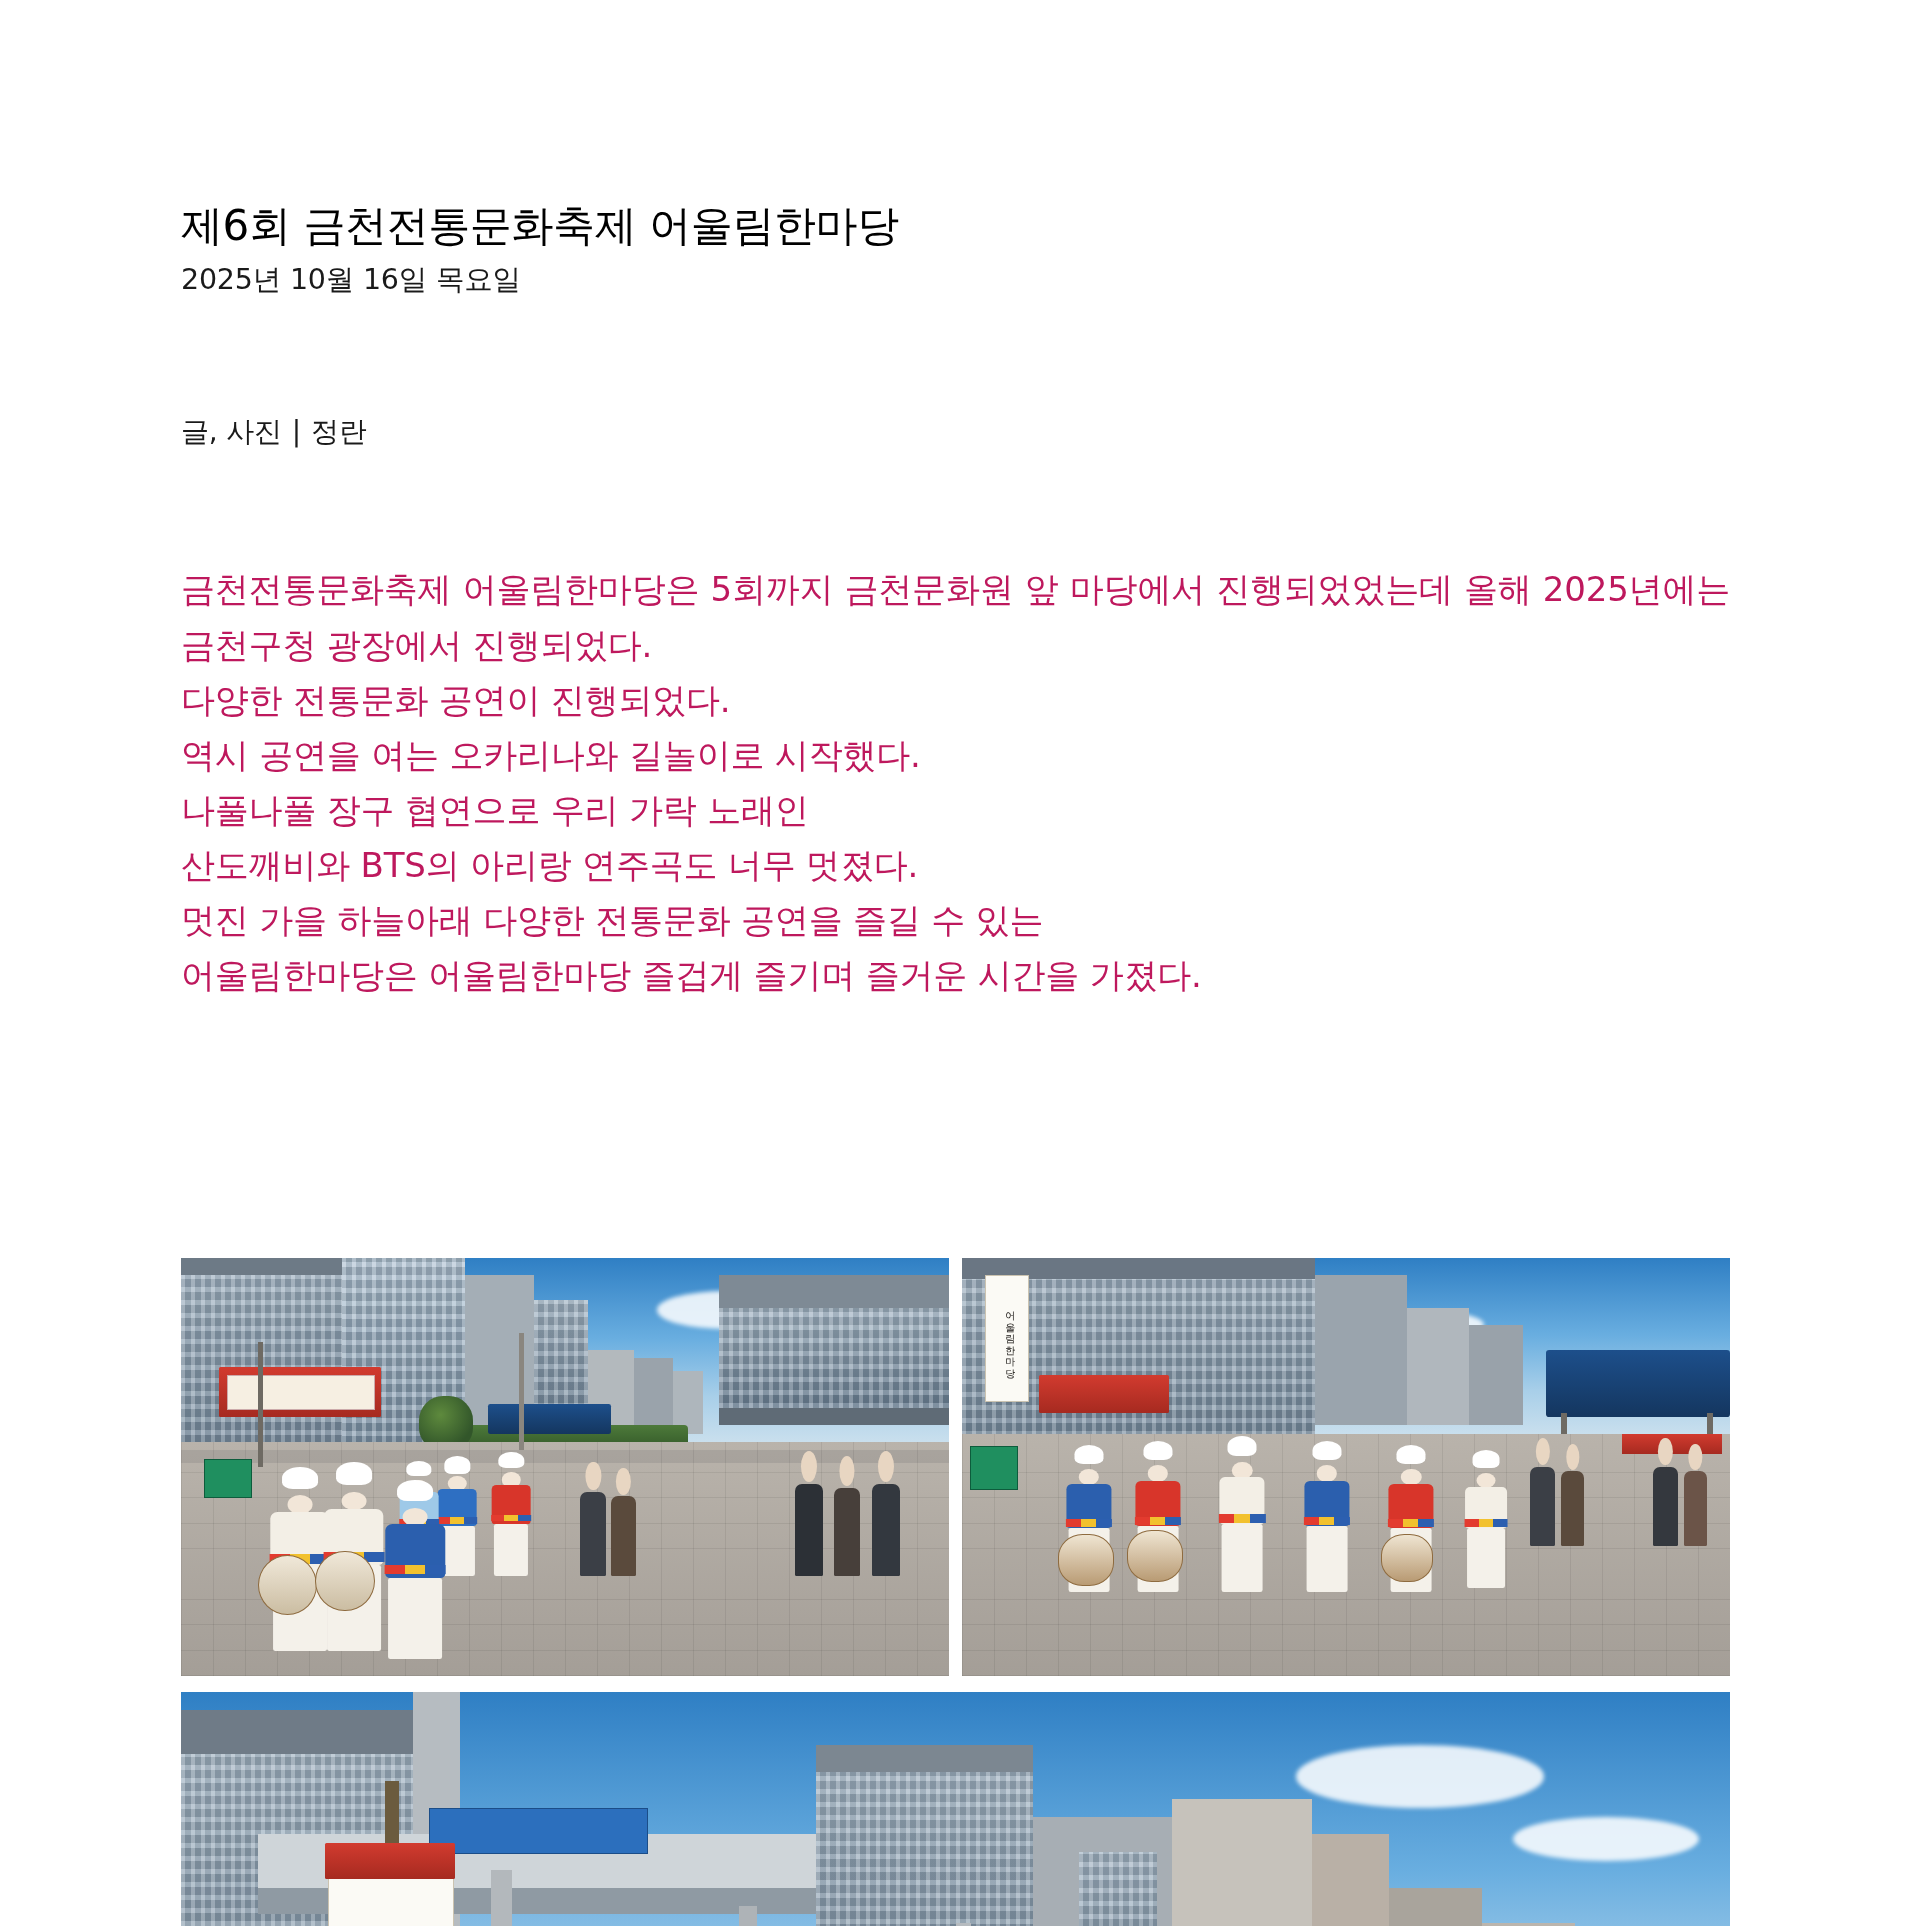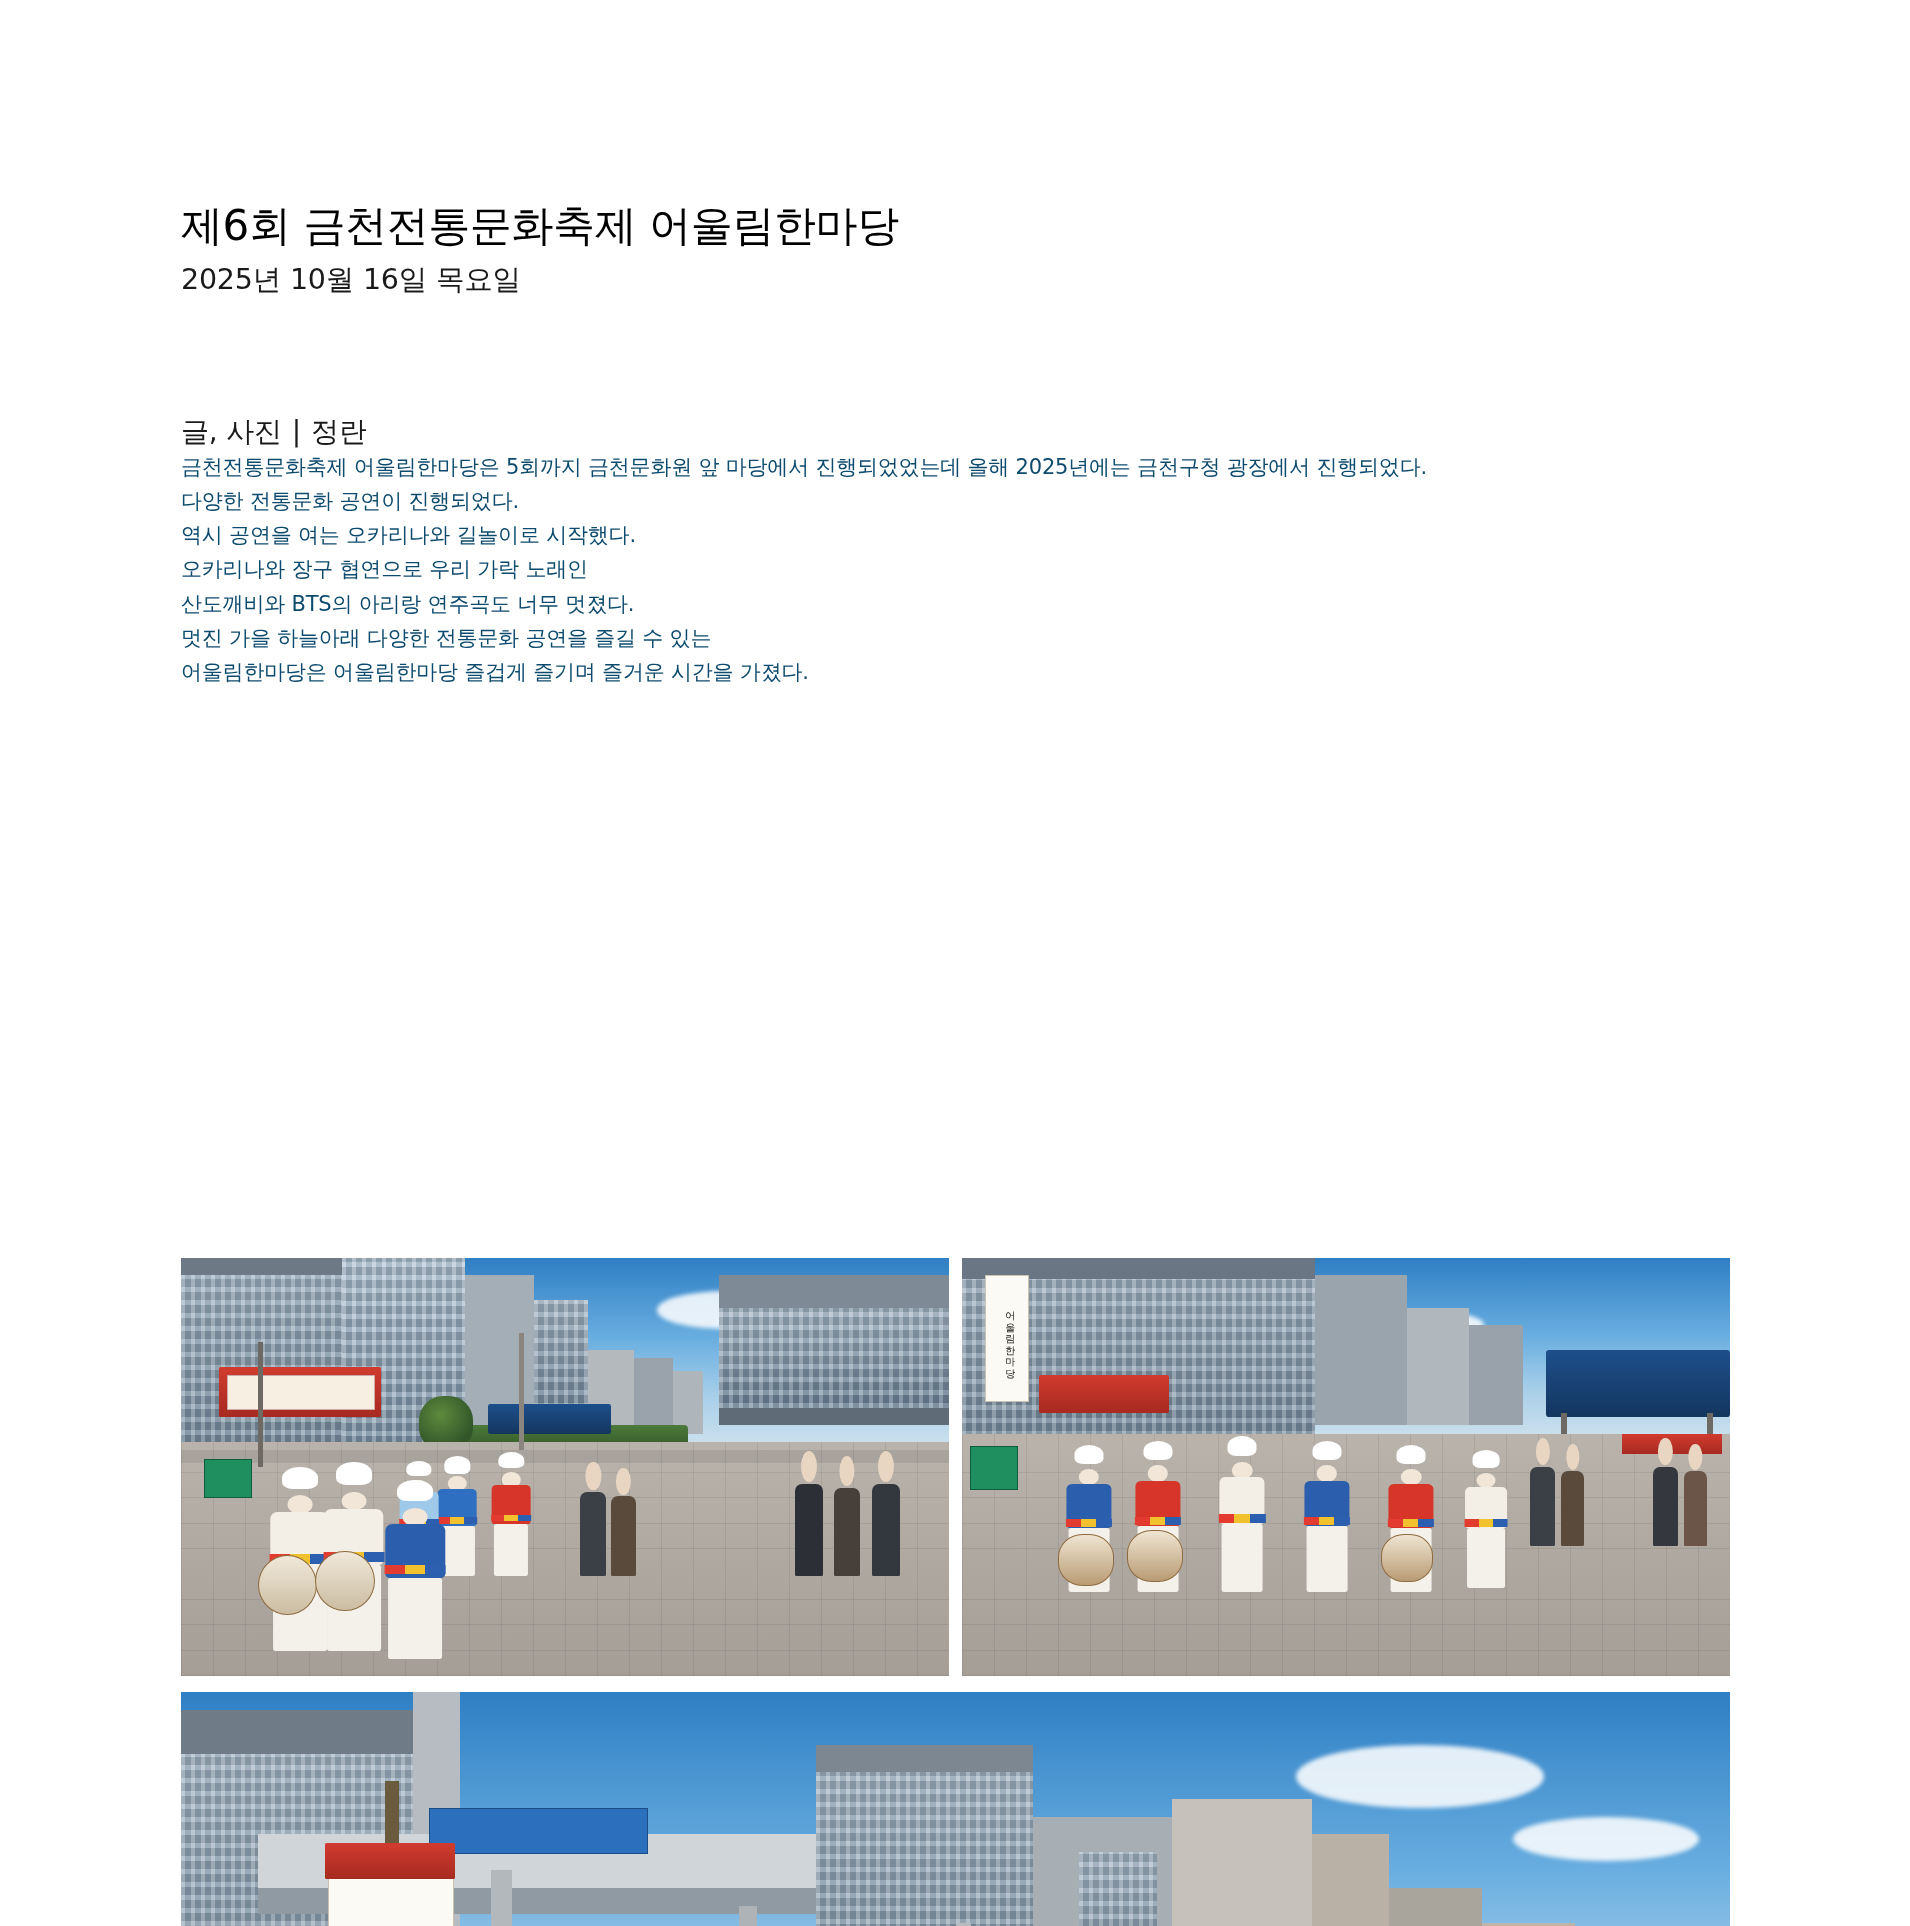--- a/index.html
+++ b/index.html
@@ -46,23 +46,24 @@
     line-height: 1.3;
     margin-top: 116px;
     color: #1a1a1a;
     letter-spacing: -0.2px;
   }
   .byline .sep {
     display: inline-block;
     padding: 0 10px;
   }
   .body-text {
-    font-size: 21px;
+    margin-top: 112px;
+    font-size: 34px;
     line-height: 1.62;
-    color: #0c4a6e;
+    color: #be185d;
     letter-spacing: -0.2px;
   }
   .body-text p {
     margin: 0;
     text-align: justify;
     text-justify: inter-character;
   }
   .photos {
     position: absolute;
     left: 181px;
@@ -221,21 +222,21 @@
     <div class="doc-date">2025년 10월 16일 목요일</div>
 
     <div class="byline">
       <span>글, 사진</span><span class="sep">|</span><span>정란</span>
     </div>
 
     <div class="body-text">
       <p>금천전통문화축제 어울림한마당은 5회까지 금천문화원 앞 마당에서 진행되었었는데 올해 2025년에는 금천구청 광장에서 진행되었다.</p>
       <p>다양한 전통문화 공연이 진행되었다.</p>
       <p>역시 공연을 여는 오카리나와 길놀이로 시작했다.</p>
-      <p>오카리나와 장구 협연으로 우리 가락 노래인</p>
+      <p>나풀나풀 장구 협연으로 우리 가락 노래인</p>
       <p>산도깨비와 BTS의 아리랑 연주곡도 너무 멋졌다.</p>
       <p>멋진 가을 하늘아래 다양한 전통문화 공연을 즐길 수 있는</p>
       <p>어울림한마당은 어울림한마당 즐겁게 즐기며 즐거운 시간을 가졌다.</p>
     </div>
   </div>
 
   <div class="photos">
 
     <div class="photo-row">
 

